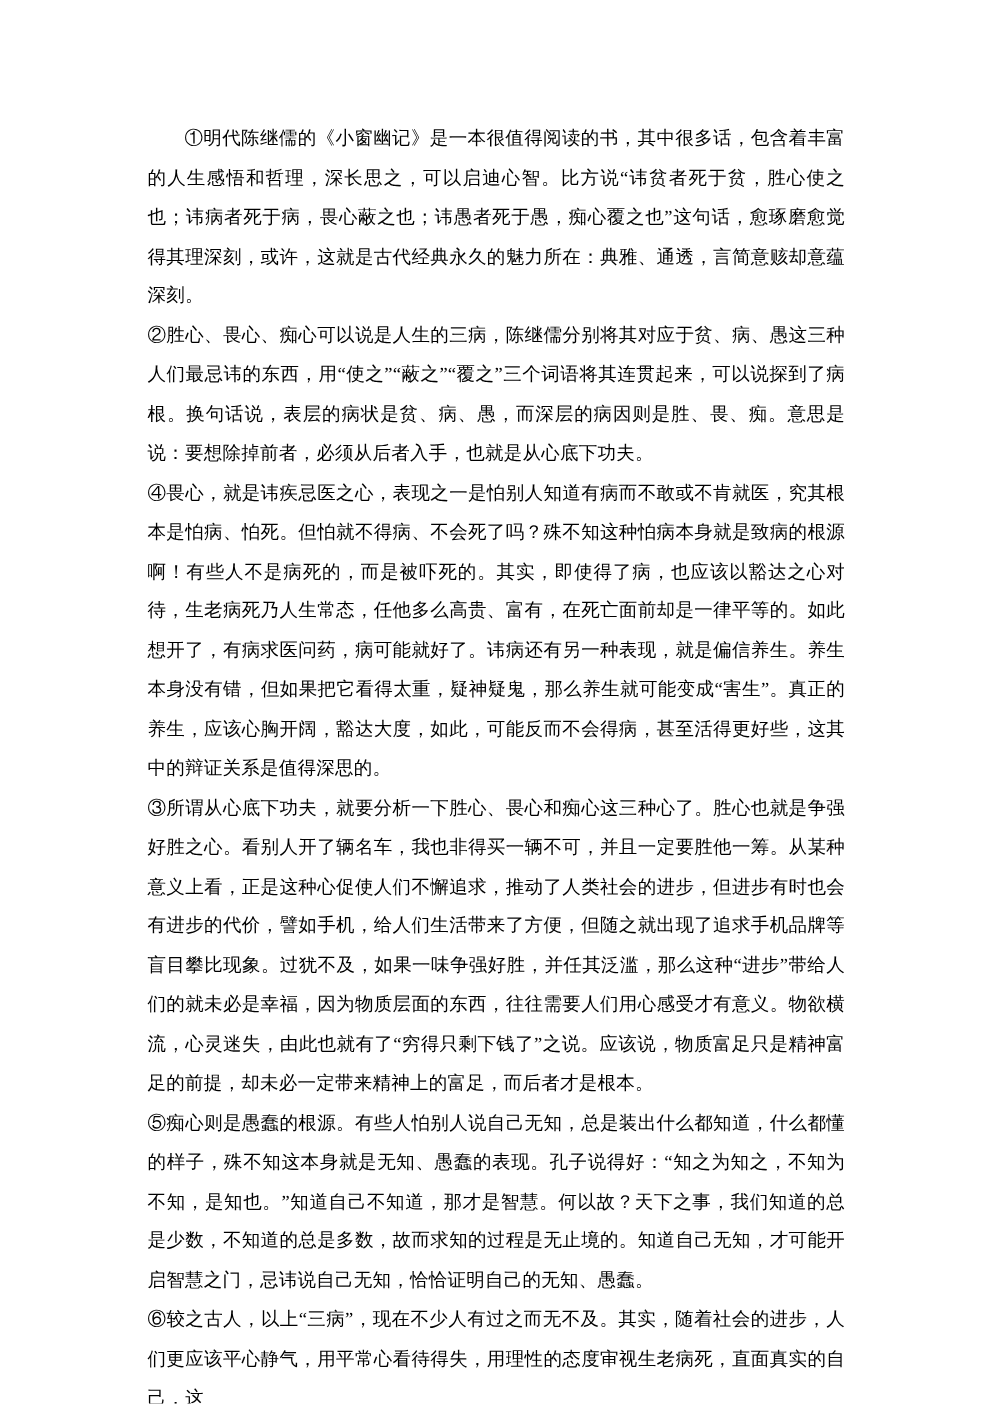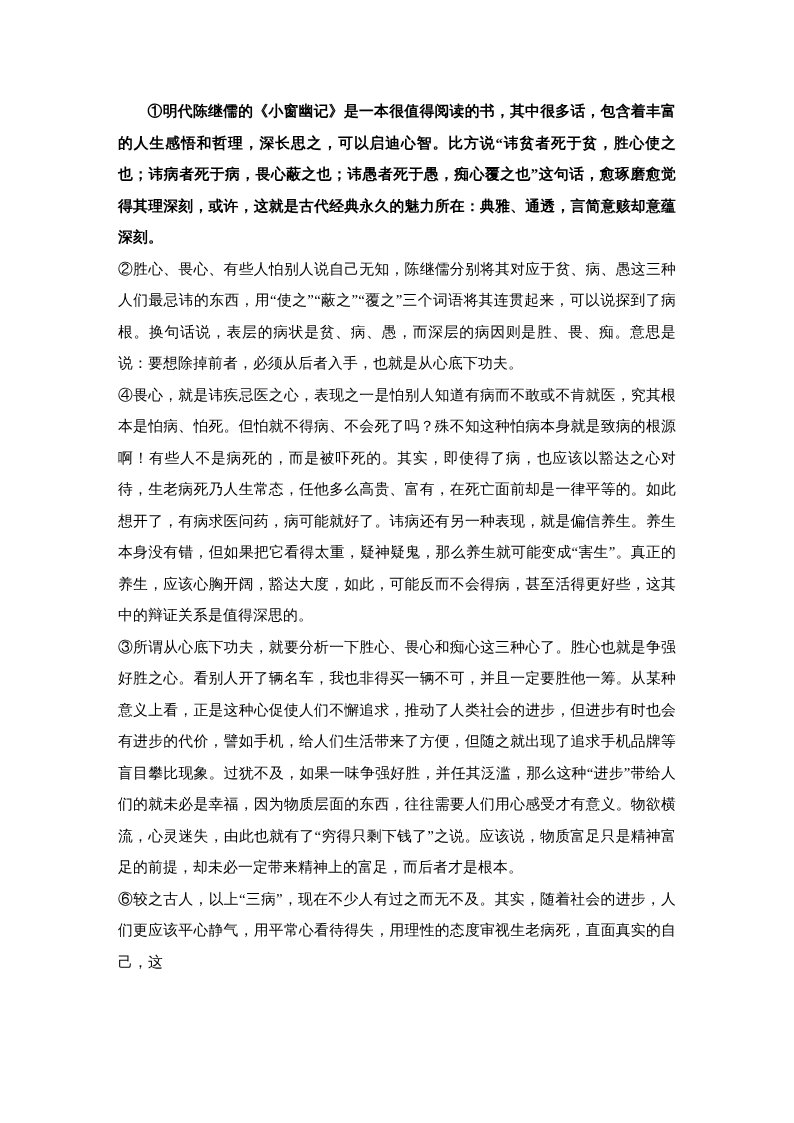--- a/index.html
+++ b/index.html
@@ -23,27 +23,27 @@
     margin: 0;
     font-size: 14.8px;
     line-height: 31.5px;
     text-align: justify;
     text-justify: inter-ideograph;
     letter-spacing: 0.2px;
     word-break: break-all;
   }
   .essay p.indent {
     text-indent: 2em;
-    font-weight: bold;
   }
 </style>
 </head>
 <body>
 
 <div class="page">
   <div class="essay" id="essay">
       <p class="indent">①明代陈继儒的《小窗幽记》是一本很值得阅读的书，其中很多话，包含着丰富的人生感悟和哲理，深长思之，可以启迪心智。比方说“讳贫者死于贫，胜心使之也；讳病者死于病，畏心蔽之也；讳愚者死于愚，痴心覆之也”这句话，愈琢磨愈觉得其理深刻，或许，这就是古代经典永久的魅力所在：典雅、通透，言简意赅却意蕴深刻。</p>
-      <p>②胜心、畏心、有些人怕别人说自己无知，陈继儒分别将其对应于贫、病、愚这三种人们最忌讳的东西，用“使之”“蔽之”“覆之”三个词语将其连贯起来，可以说探到了病根。换句话说，表层的病状是贫、病、愚，而深层的病因则是胜、畏、痴。意思是说：要想除掉前者，必须从后者入手，也就是从心底下功夫。</p>
+      <p>②胜心、畏心、痴心可以说是人生的三病，陈继儒分别将其对应于贫、病、愚这三种人们最忌讳的东西，用“使之”“蔽之”“覆之”三个词语将其连贯起来，可以说探到了病根。换句话说，表层的病状是贫、病、愚，而深层的病因则是胜、畏、痴。意思是说：要想除掉前者，必须从后者入手，也就是从心底下功夫。</p>
       <p>④畏心，就是讳疾忌医之心，表现之一是怕别人知道有病而不敢或不肯就医，究其根本是怕病、怕死。但怕就不得病、不会死了吗？殊不知这种怕病本身就是致病的根源啊！有些人不是病死的，而是被吓死的。其实，即使得了病，也应该以豁达之心对待，生老病死乃人生常态，任他多么高贵、富有，在死亡面前却是一律平等的。如此想开了，有病求医问药，病可能就好了。讳病还有另一种表现，就是偏信养生。养生本身没有错，但如果把它看得太重，疑神疑鬼，那么养生就可能变成“害生”。真正的养生，应该心胸开阔，豁达大度，如此，可能反而不会得病，甚至活得更好些，这其中的辩证关系是值得深思的。</p>
       <p>③所谓从心底下功夫，就要分析一下胜心、畏心和痴心这三种心了。胜心也就是争强好胜之心。看别人开了辆名车，我也非得买一辆不可，并且一定要胜他一筹。从某种意义上看，正是这种心促使人们不懈追求，推动了人类社会的进步，但进步有时也会有进步的代价，譬如手机，给人们生活带来了方便，但随之就出现了追求手机品牌等盲目攀比现象。过犹不及，如果一味争强好胜，并任其泛滥，那么这种“进步”带给人们的就未必是幸福，因为物质层面的东西，往往需要人们用心感受才有意义。物欲横流，心灵迷失，由此也就有了“穷得只剩下钱了”之说。应该说，物质富足只是精神富足的前提，却未必一定带来精神上的富足，而后者才是根本。</p>
+      <p>⑤痴心则是愚蠢的根源。有些人怕别人说自己无知，总是装出什么都知道，什么都懂的样子，殊不知这本身就是无知、愚蠢的表现。孔子说得好：“知之为知之，不知为不知，是知也。”知道自己不知道，那才是智慧。何以故？天下之事，我们知道的总是少数，不知道的总是多数，故而求知的过程是无止境的。知道自己无知，才可能开启智慧之门，忌讳说自己无知，恰恰证明自己的无知、愚蠢。</p>
       <p>⑥较之古人，以上“三病”，现在不少人有过之而无不及。其实，随着社会的进步，人们更应该平心静气，用平常心看待得失，用理性的态度审视生老病死，直面真实的自己，这</p>
     </div>
 </div>
 
 </body></html>

